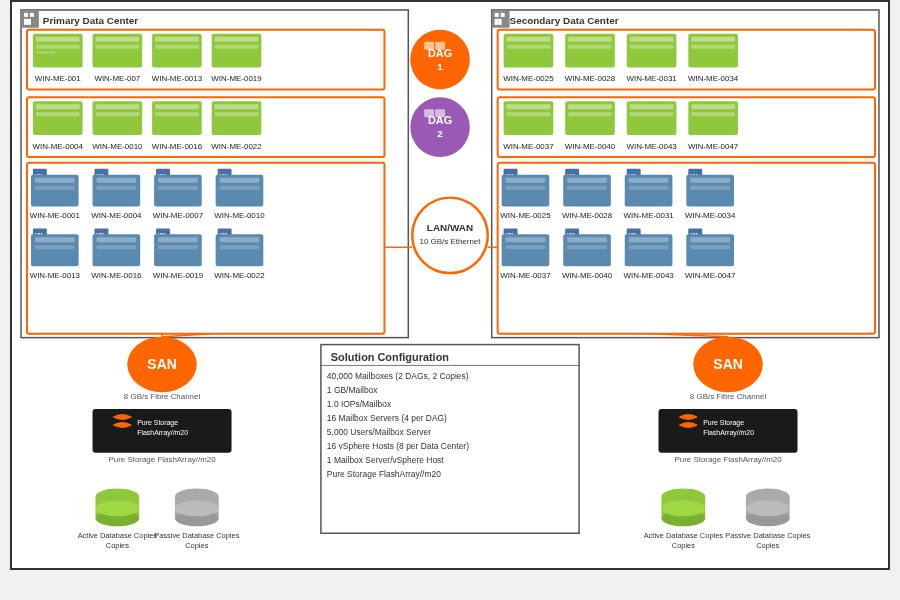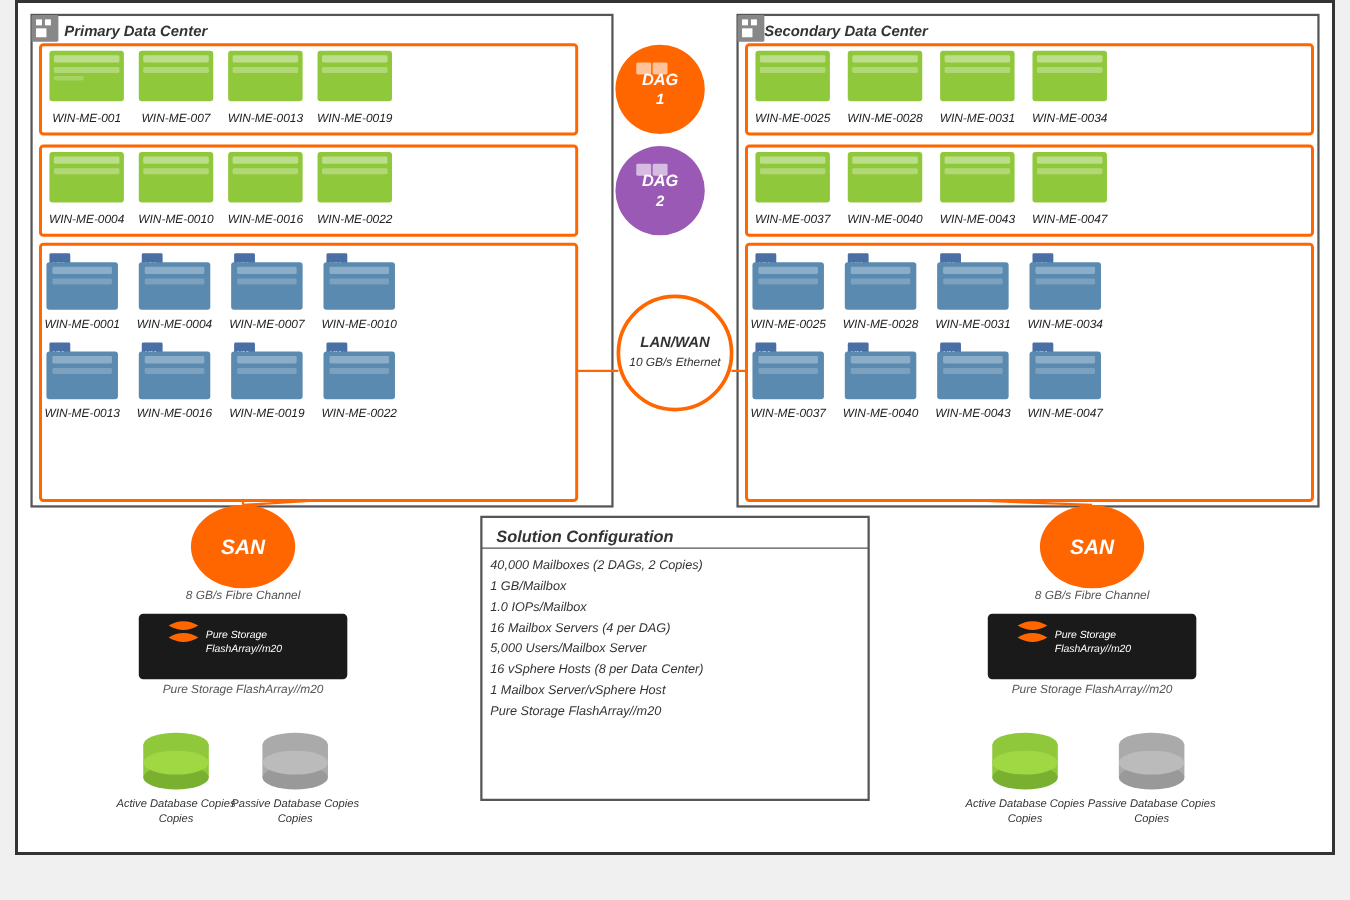--- a/index.html
+++ b/index.html
@@ -14,21 +14,20 @@
 
     
     .full-diagram {
       width: 880px;
       height: 570px;
       margin: 0 auto;
       background: white;
       border: 2px solid #333;
       position: relative;
       font-family: Arial, sans-serif;
-      font-style: italic;
     }
 
     svg.diagram-svg {
       width: 100%;
       height: 100%;
     }
   </style>
 </head>
 <body>
 

